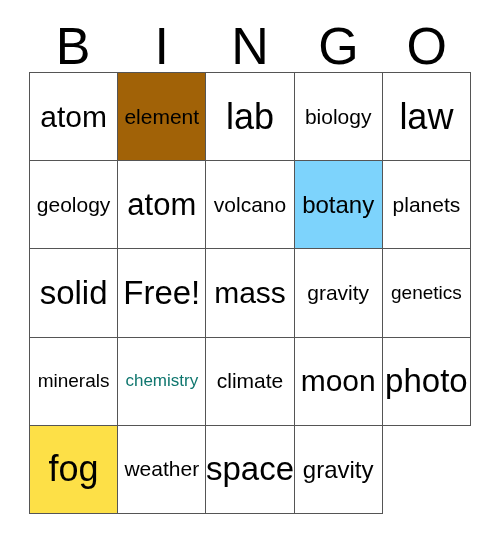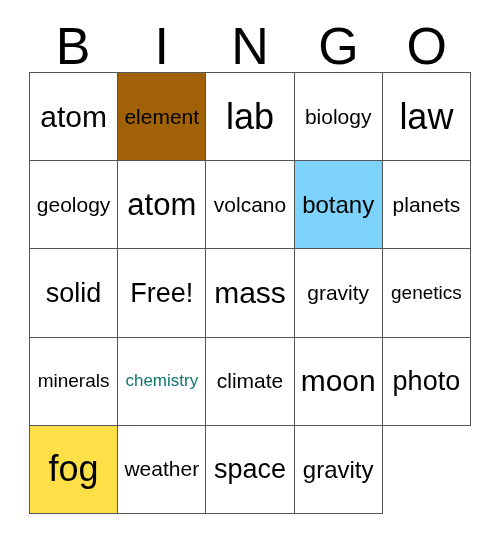--- a/index.html
+++ b/index.html
@@ -77,21 +77,21 @@
     white-space: nowrap;
     text-align: center;
     font-weight: 400;
     padding: 0 1px;
   }
 
   
   .fs-3  { font-size: 36px; }
   .fs-4  { font-size: 31px; }
   .fs-5  { font-size: 30px; }
-  .fs-5b { font-size: 27px; }
+  .fs-5b { font-size: 33px; }
   .fs-6  { font-size: 24px; }
   .fs-7  { font-size: 21px; }
   .fs-8  { font-size: 19px; }
   .fs-9  { font-size: 17px; }
 </style>
 </head>
 <body style="background: rgb(255, 255, 255);">
 
 <div id="card">
 

